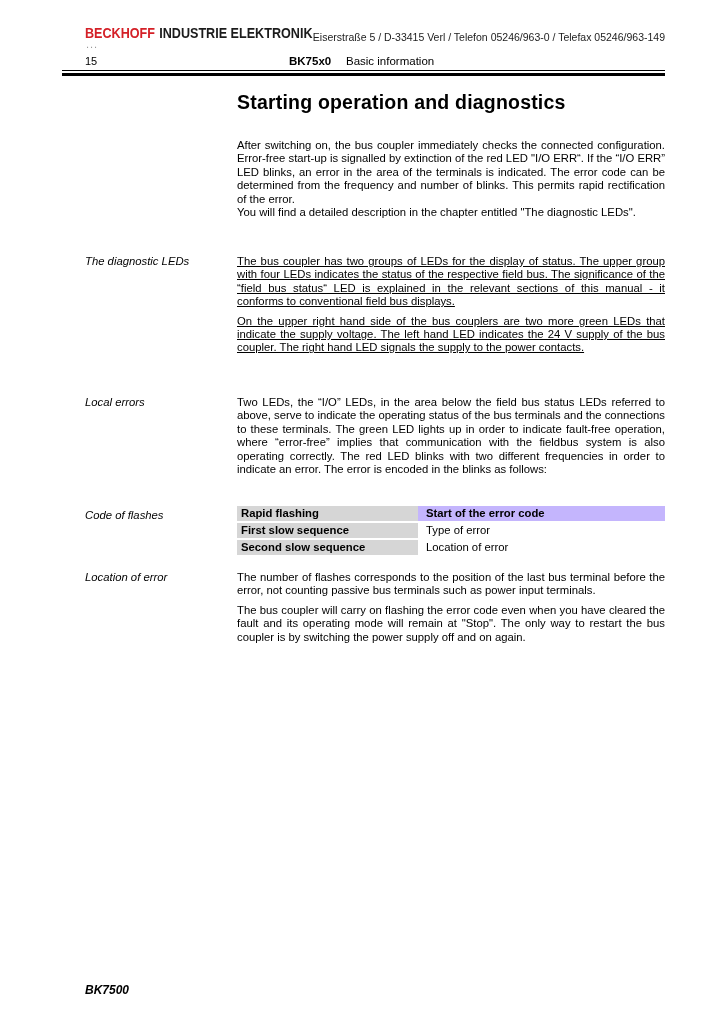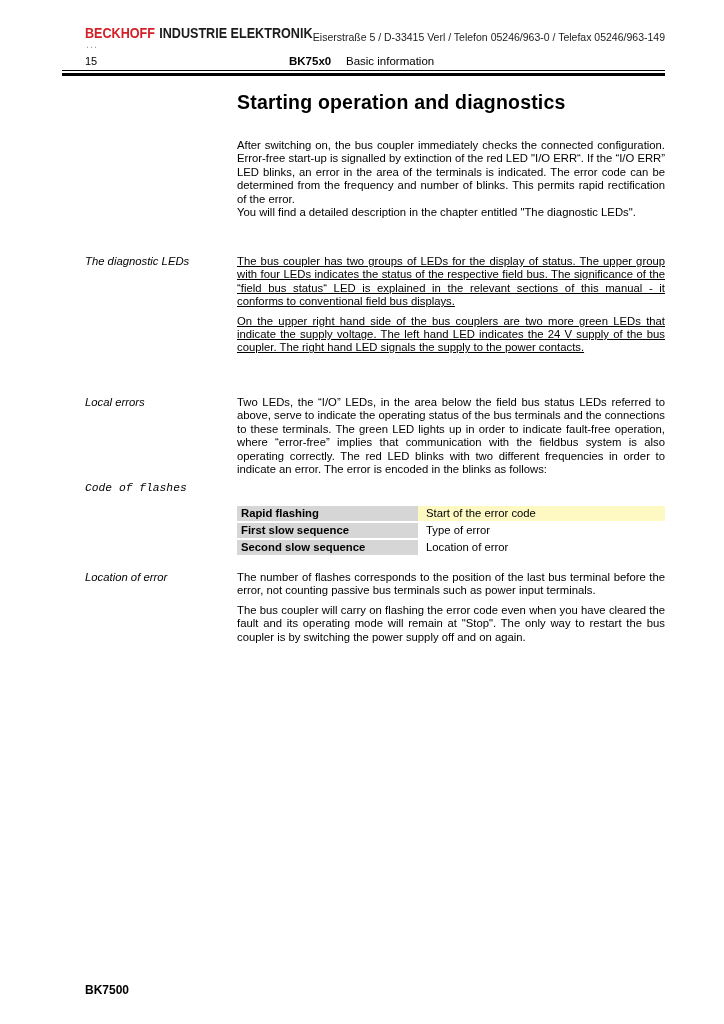--- a/index.html
+++ b/index.html
@@ -19,33 +19,33 @@
   .product-code { position:absolute; left:289px; top:55px; font-size:11.5px; font-weight:bold; }
   .doc-type { position:absolute; left:346px; top:55px; font-size:11.5px; }
   .rule-thin  { position:absolute; left:62px; width:603px; top:70px; height:1px; background:#000; }
   .rule-thick { position:absolute; left:62px; width:603px; top:73px; height:3px; background:#000; }
   
   .doc-title { position:absolute; left:237px; top:91px; width:440px;
                font-size:19.5px; font-weight:bold; letter-spacing:0.2px; }
   .body-col { width:428px; font-size:11.3px; line-height:13.4px; text-align:justify; }
   .intro { position:absolute; left:237px; top:139px; }
   .sec-label { position:absolute; left:85px; font-size:11.3px; font-style:italic; width:145px; }
-  .lbl-1 { top:255px; } .lbl-2 { top:396px; } .lbl-3 { top:482px;font-family:Liberation Mono, monospace; } .lbl-4 { top:571px; }
+  .lbl-1 { top:255px; } .lbl-2 { top:396px; } .lbl-3 { top:509px; } .lbl-4 { top:571px; }
   .bod-1 { position:absolute; left:237px; top:255px;text-decoration:underline; }
   .bod-2 { position:absolute; left:237px; top:396px; }
   .bod-4 { position:absolute; left:237px; top:571px; }
   .para-gap { margin-top:6px; }
   
   .flash-table { position:absolute; left:237px; top:506px; width:428px; font-size:11.3px; }
   .flash-row { display:flex; margin-bottom:2px; }
   .flash-key { width:173px; background:#d6d6d6; font-weight:bold; padding:1px 4px 2px 4px; }
   .flash-val { flex:1; padding:1px 4px 2px 8px; }
-  .flash-val.shaded { background:#fef9c3; }
+  .flash-val.shaded { background:#c4b5fd;font-weight:bold; }
   
-  .footer-model { position:absolute; left:85px; top:983px; font-size:12px; font-weight:bold; }
+  .footer-model { position:absolute; left:85px; top:983px; font-size:12px; font-weight:bold;font-style:italic; }
   .scan-edge { position:absolute; left:118px; top:1016px; width:606px; height:7px;
                background:linear-gradient(to right,#4a4a4a,#232323 25%,#2e2e2e 80%,#8a8a8a); }
 </style>
 </head>
 <body>
 
 <div class="page">
 
   <div class="logo">
     <span class="brand">BECKHOFF</span><span class="suffix">INDUSTRIE ELEKTRONIK</span>

